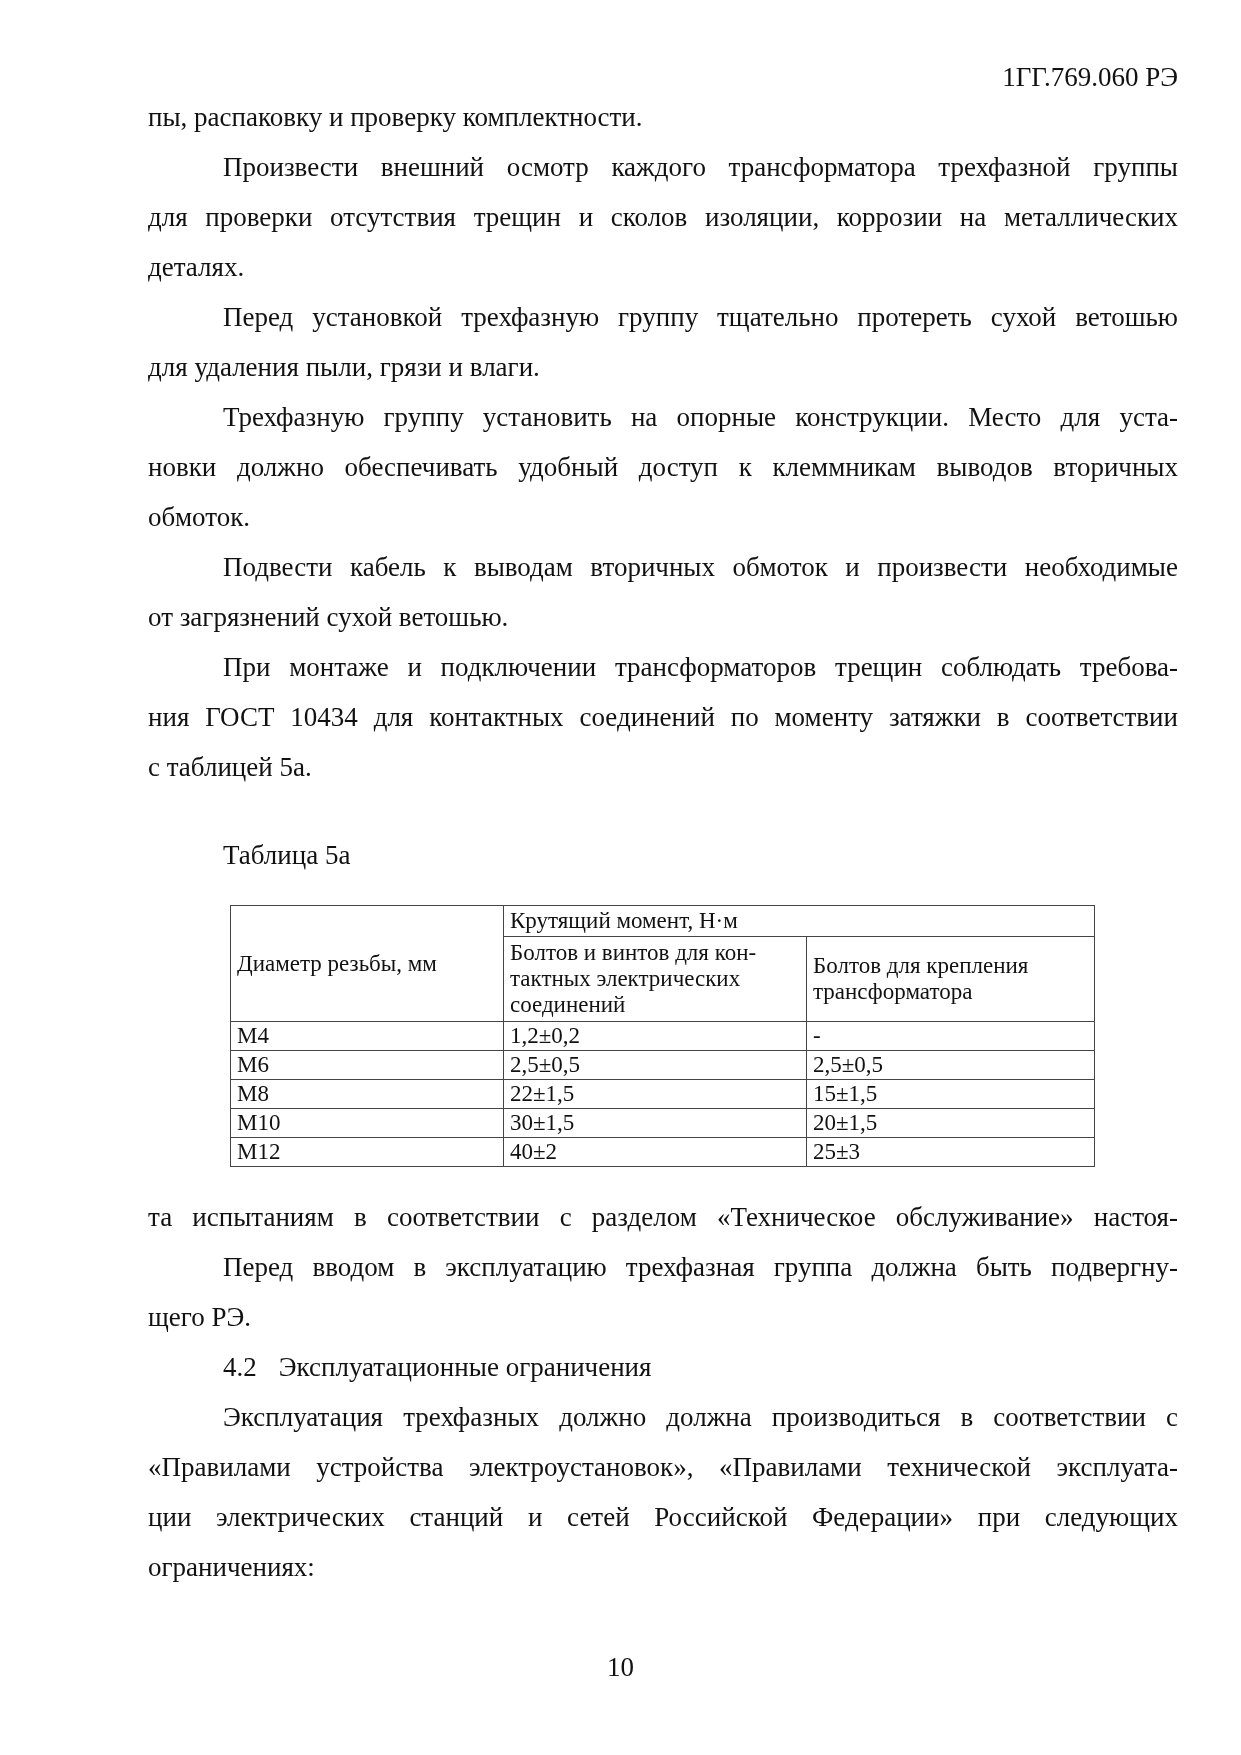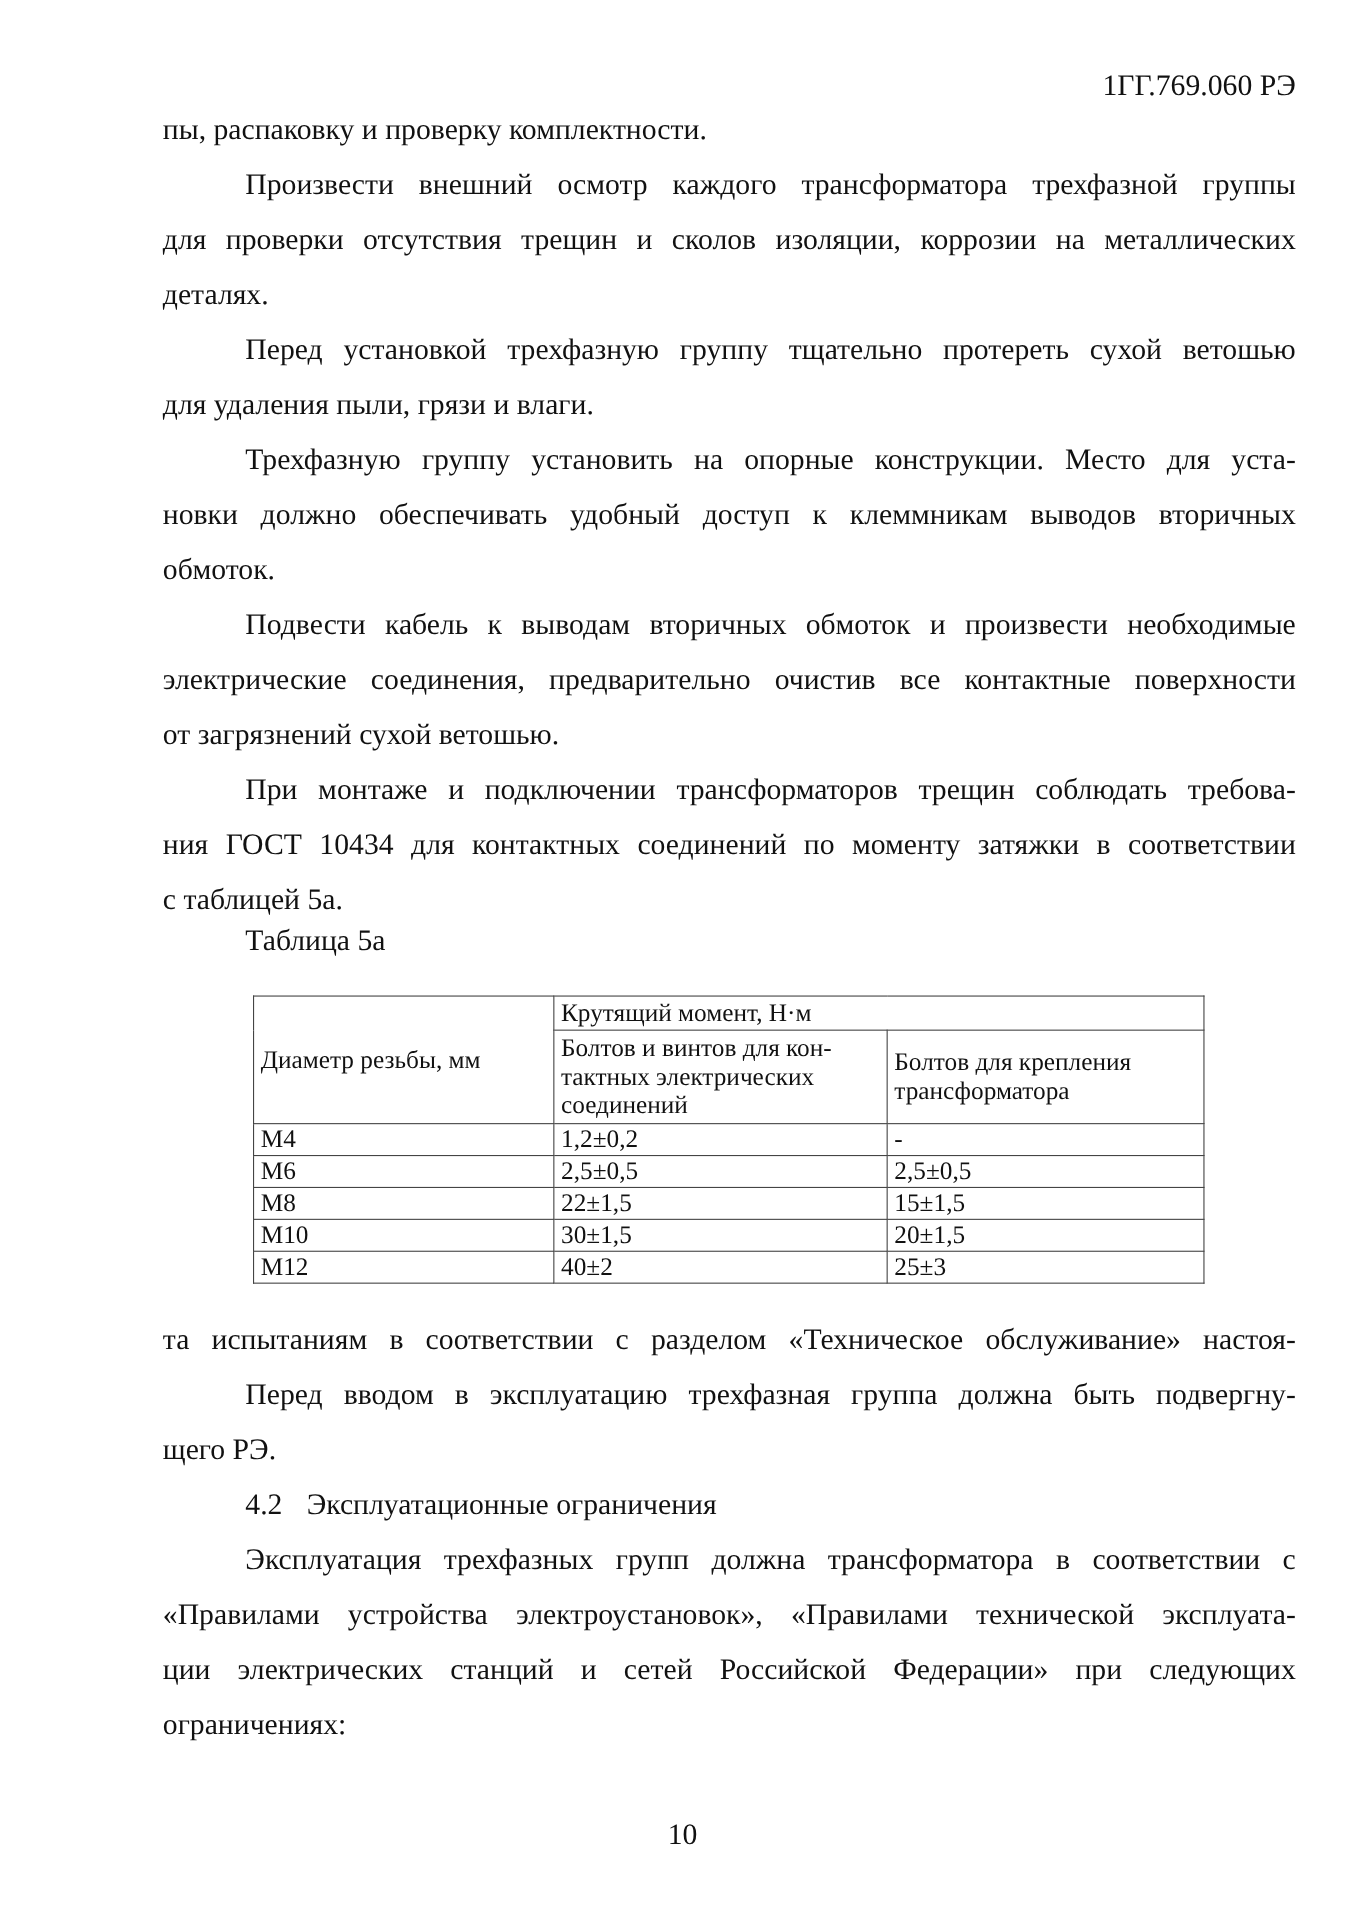--- a/index.html
+++ b/index.html
@@ -52,21 +52,20 @@
   <span class="line">деталях.</span>
 
   <span class="line j indent">Перед установкой трехфазную группу тщательно протереть сухой ветошью</span>
   <span class="line">для удаления пыли, грязи и влаги.</span>
 
   <span class="line j indent">Трехфазную группу установить на опорные конструкции. Место для уста-</span>
   <span class="line j">новки должно обеспечивать удобный доступ к клеммникам выводов вторичных</span>
   <span class="line">обмоток.</span>
 
   <span class="line j indent">Подвести кабель к выводам вторичных обмоток и произвести необходимые</span>
-  <span class="line j">электрические соединения, предварительно очистив все контактные поверхности</span>
   <span class="line">от загрязнений сухой ветошью.</span>
 
   <span class="line j indent">При монтаже и подключении трансформаторов трещин соблюдать требова-</span>
   <span class="line j">ния ГОСТ 10434 для контактных соединений по моменту затяжки в соответствии</span>
   <span class="line">с таблицей 5а.</span>
 </div>
 
 <div class="table-caption">Таблица 5а</div>
 
 <table class="torque">
@@ -116,19 +115,19 @@
 
 <div class="text-block" style="top:1192px;">
   <span class="line j">та испытаниям в соответствии с разделом «Техническое обслуживание» настоя-</span>
   <span class="line j indent">Перед вводом в эксплуатацию трехфазная группа должна быть подвергну-</span>
   <span class="line">щего РЭ.</span>
 
   <span class="line indent">
     <span>4.2</span><span style="display:inline-block;width:22px;"></span><span>Эксплуатационные ограничения</span>
   </span>
 
-  <span class="line j indent">Эксплуатация трехфазных групп должна трансформатора в соответствии с</span>
+  <span class="line j indent">Эксплуатация трехфазных должно должна производиться в соответствии с</span>
   <span class="line j">«Правилами устройства электроустановок», «Правилами технической эксплуата-</span>
   <span class="line j">ции электрических станций и сетей Российской Федерации» при следующих</span>
   <span class="line">ограничениях:</span>
 </div>
 
 <div class="page-number">10</div>
 
 </body></html>

